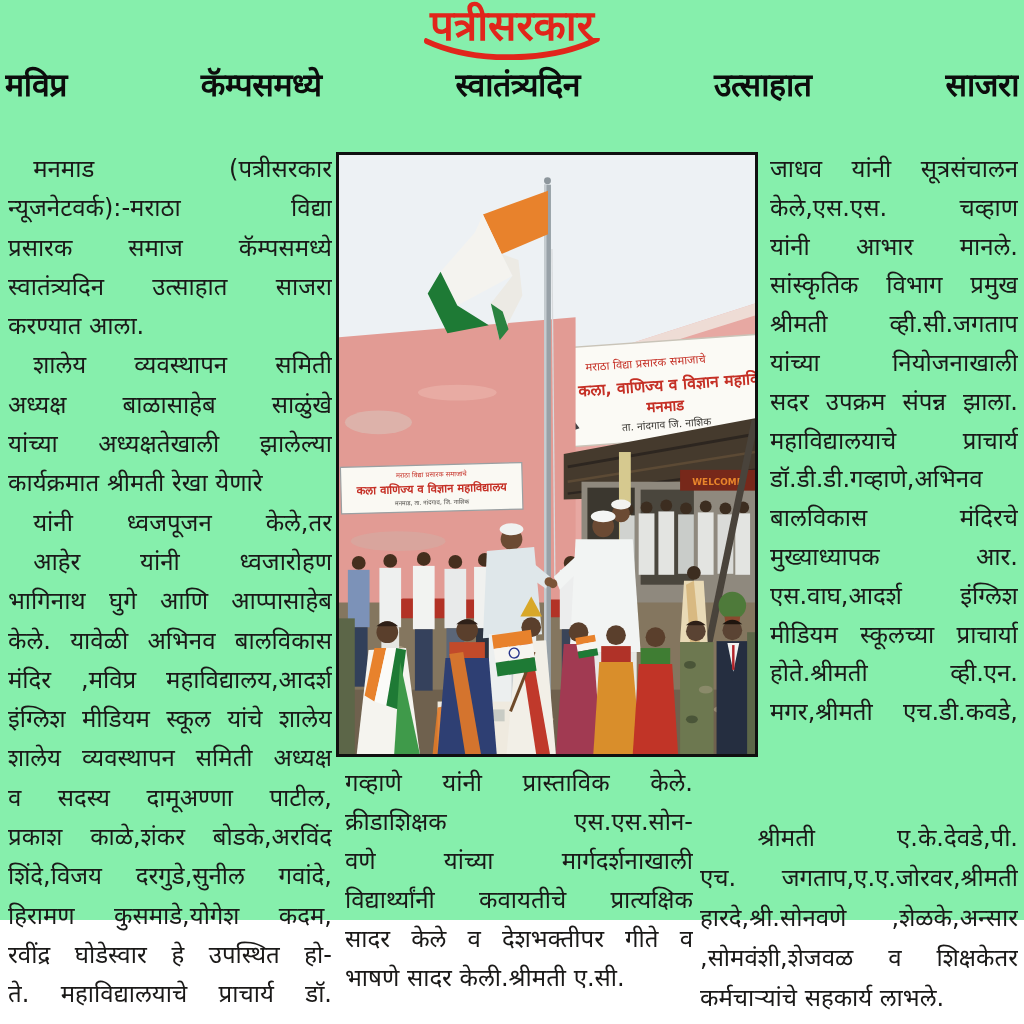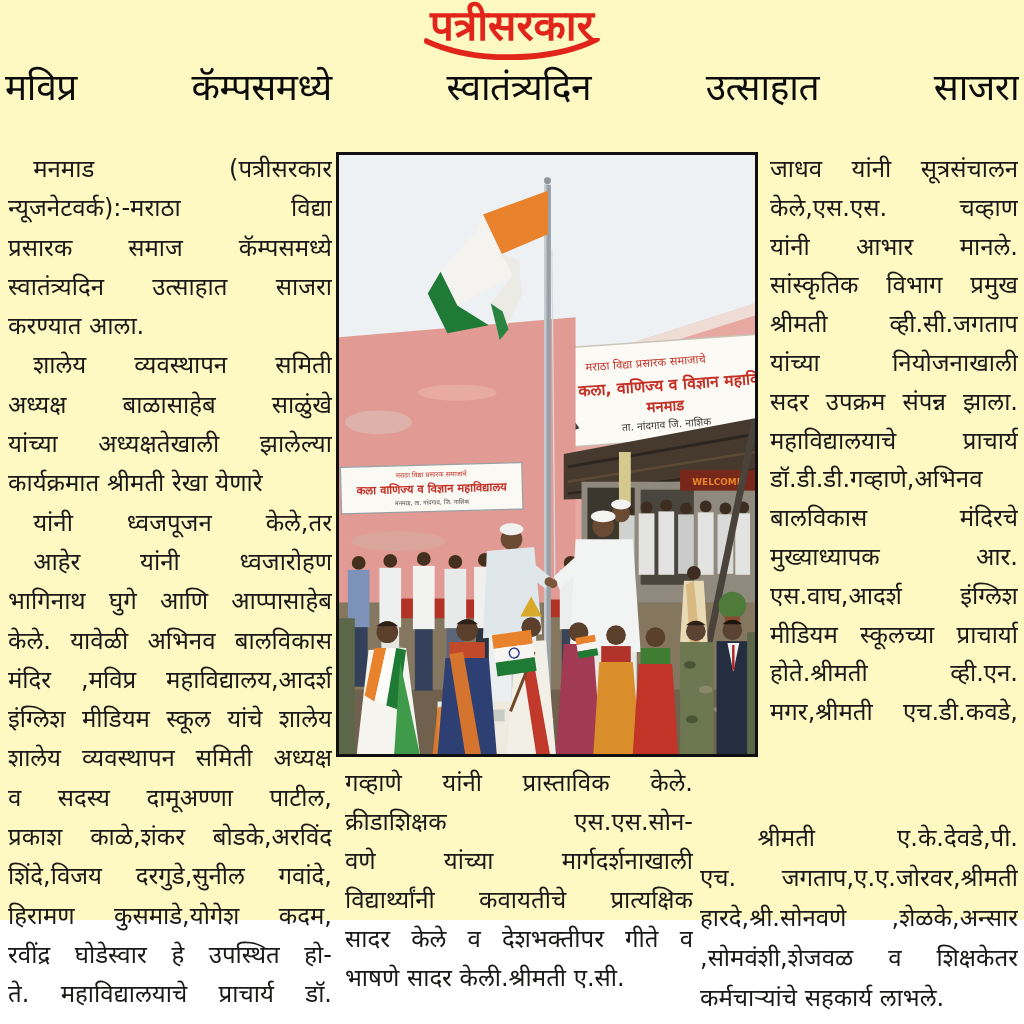--- a/index.html
+++ b/index.html
@@ -1,32 +1,32 @@
 <!DOCTYPE html>
 <html lang="mr"><head>
 <meta charset="utf-8">
 <style>
   html,body{margin:0;padding:0;}
   body{
     width:1024px;height:1024px;background:#ffffff;
     font-family:"DejaVu Sans","Liberation Sans",sans-serif;
     color:#141312;overflow:hidden;
   }
-  .page{position:relative;width:1024px;height:920px;background:#fef9c3;}
+  .page{position:relative;width:1024px;height:920px;background:#86efac;}
 
   
   .masthead{position:absolute;top:4px;left:0;width:100%;text-align:center;}
   .logo-wrap{display:inline-block;position:relative;padding:0 8px;}
   .logo-text{font-size:42px;font-weight:800;color:#e1251b;letter-spacing:0;line-height:1.05;}
   .logo-swoosh{position:absolute;left:0;bottom:-12px;width:100%;height:22px;}
 
   
   .headline{
     position:absolute;top:66px;left:5px;width:1014px;
-    font-size:37px;font-weight:400;color:#0c0c0c;
+    font-size:32px;font-weight:700;color:#0c0c0c;
     line-height:1.2;letter-spacing:-0.5px;
     text-align:justify;text-align-last:justify;
     white-space:nowrap;overflow:hidden;
   }
 
   
   .col{position:absolute;font-size:24px;color:#1a1918;overflow:hidden;}
   #col-left{left:8px;top:150px;width:324px;height:872px;line-height:39.3px;}
   #col-mid{left:345px;top:732px;width:348px;height:260px;line-height:39px;margin-top:32px;}
   #col-right-top{left:770px;top:150px;width:248px;height:620px;line-height:38.8px;}

